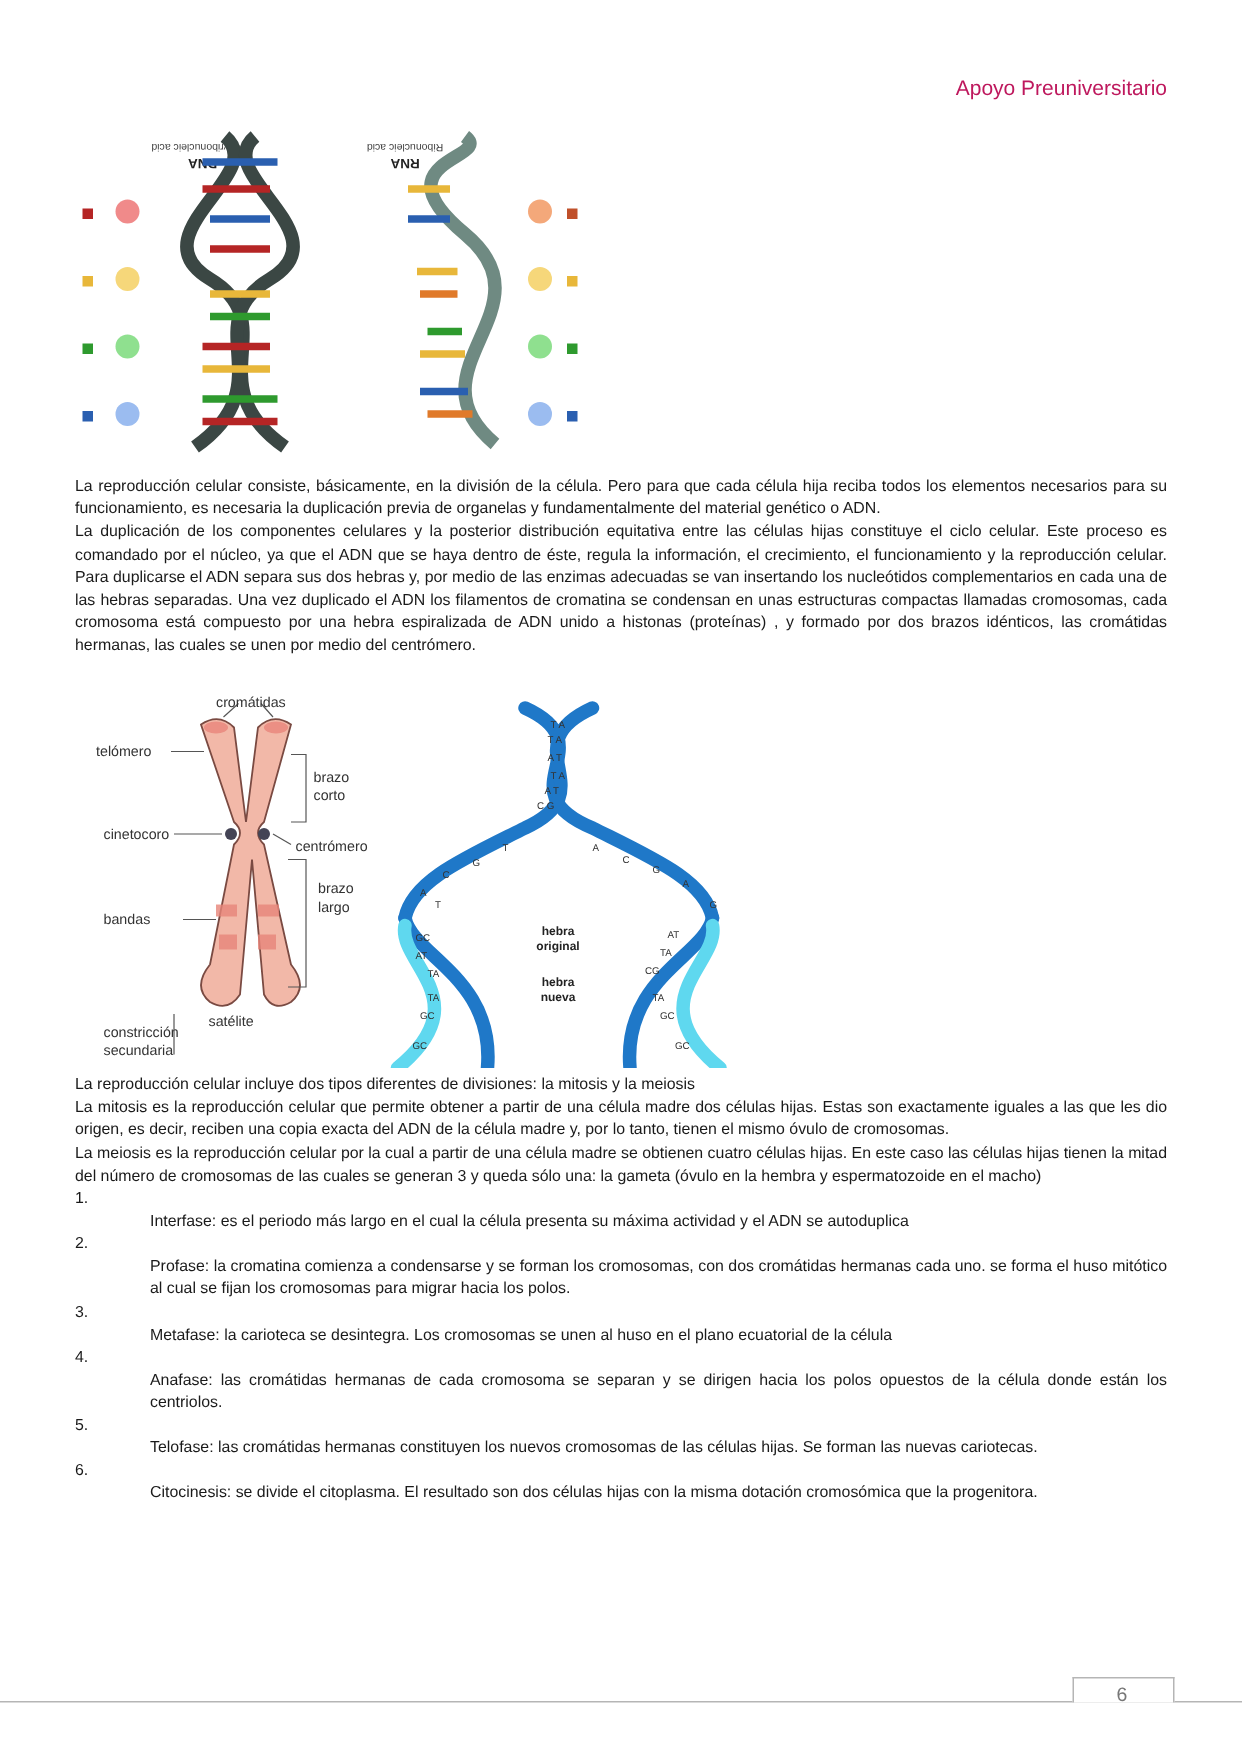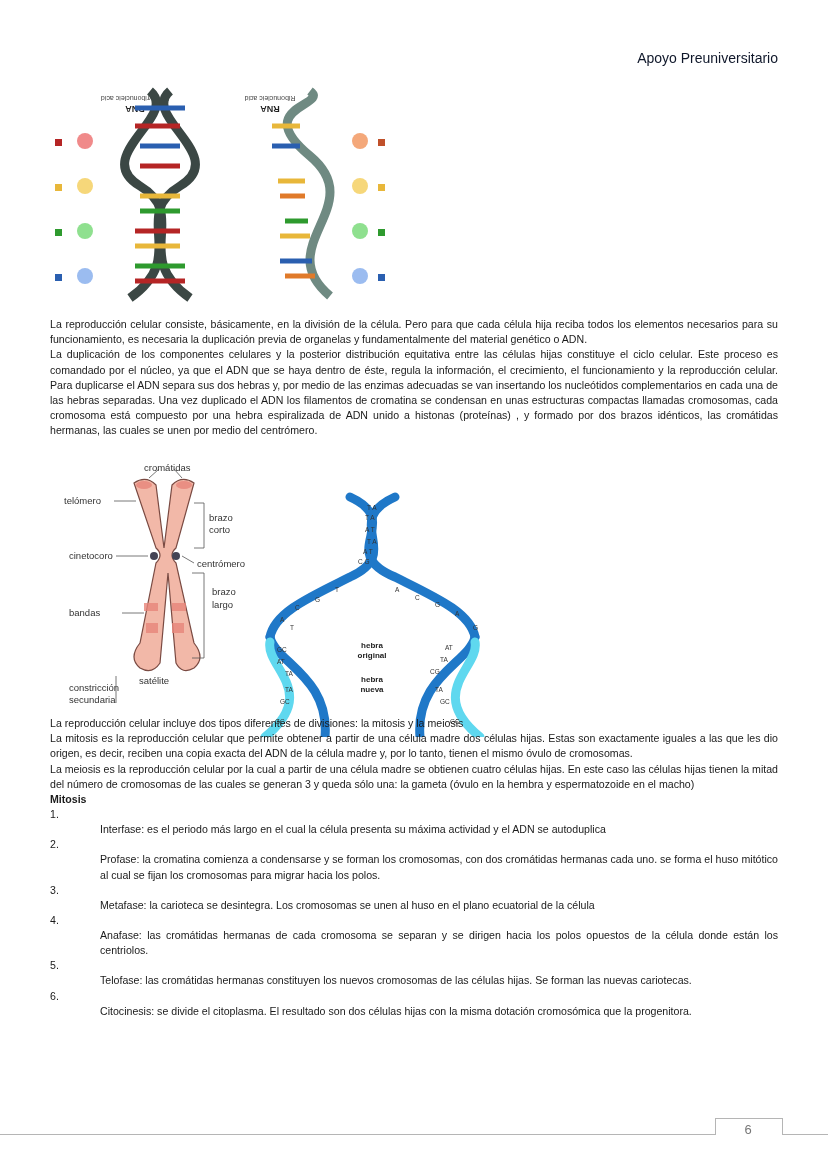--- a/index.html
+++ b/index.html
@@ -1,30 +1,30 @@
 <!DOCTYPE html>
 <html><head>
 <meta charset="utf-8">
 <style>
   html, body { margin:0; padding:0; background:#ffffff; }
   body { width:828px; height:1171px; position:relative; overflow:hidden;
          font-family:"Liberation Sans", sans-serif; color:#1a1a1a; }
-  .header { position:absolute; top:50px; right:50px; font-size:14px; color:#0f172a; }
+  .header { position:absolute; top:50px; right:50px; font-size:14px; color:#be185d; }
   .fig1 { position:absolute; left:50px; top:84px; width:340px; height:222px; }
   .text-block { position:absolute; left:50px; width:728px; font-size:10.6px; line-height:15.2px; text-align:justify; }
   .tb1 { top:317px; }
   .tb2 { top:716px; }
   .text-block p { margin:0; }
   .bold { font-weight:bold; }
   .ol { margin:0; padding:0; list-style:none; }
   .ol li { display:flex; }
   .ol .num { width:50px; flex:0 0 50px; }
   .ol .txt { flex:1; text-align:justify;margin-top:15px; }
   .fig2 { position:absolute; left:64px; top:463px; width:205px; height:255px; }
-  .fig3 { position:absolute; left:255px; top:492px; width:235px; height:245px; }
+  .fig3 { position:absolute; left:255px; top:467px; width:235px; height:245px; }
   .footer-line { position:absolute; left:0; top:1134px; width:828px; height:1px; background:#b5b5b5; }
   .page-tab { position:absolute; left:715px; top:1118px; width:66px; height:16px; border:1px solid #b5b5b5; border-bottom:none; background:#fff; }
   .page-num { position:absolute; left:715px; top:1122px; width:66px; text-align:center; font-size:13px; color:#777; }
   svg text { font-family:"Liberation Sans", sans-serif; }
 </style>
 </head>
 <body>
 
 <div class="header">Apoyo Preuniversitario</div>
 
@@ -182,21 +182,20 @@
       <text x="117" y="190">hebra</text>
       <text x="117" y="200">nueva</text>
     </g>
   </svg>
 </div>
 
 <div class="text-block tb2">
   <p>La reproducción celular incluye dos tipos diferentes de divisiones: la mitosis y la meiosis</p>
   <p>La mitosis es la reproducción celular que permite obtener a partir de una célula madre dos células hijas. Estas son exactamente iguales a las que les dio origen, es decir, reciben una copia exacta del ADN de la célula madre y, por lo tanto, tienen el mismo óvulo de cromosomas.</p>
   <p>La meiosis es la reproducción celular por la cual a partir de una célula madre se obtienen cuatro células hijas. En este caso las células hijas tienen la mitad del número de cromosomas de las cuales se generan 3 y queda sólo una: la gameta (óvulo en la hembra y espermatozoide en el macho)</p>
-  <p class="bold">Mitosis</p>
   <ul class="ol">
     <li>
         <span class="num">1.</span>
         <span class="txt">Interfase: es el periodo más largo en el cual la célula presenta su máxima actividad y el ADN se autoduplica</span>
       </li>
     <li>
         <span class="num">2.</span>
         <span class="txt">Profase: la cromatina comienza a condensarse y se forman los cromosomas, con dos cromátidas hermanas cada uno. se forma el huso mitótico al cual se fijan los cromosomas para migrar hacia los polos.</span>
       </li>
     <li>

